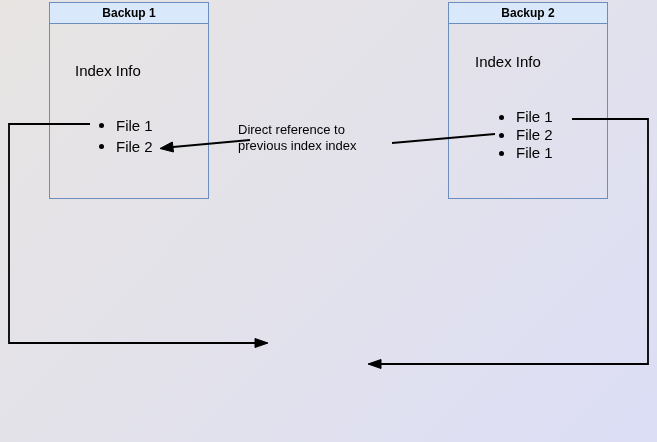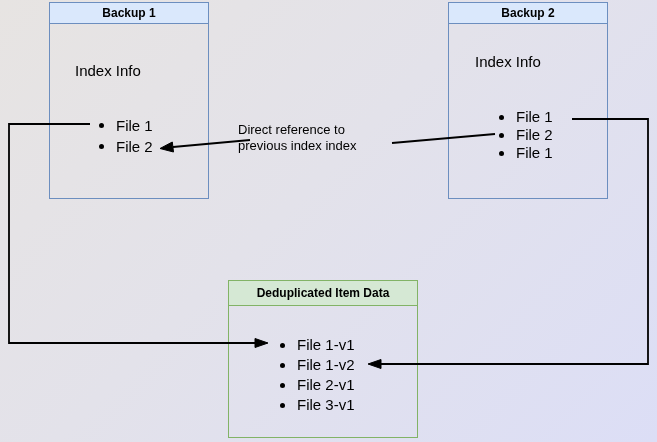--- a/index.html
+++ b/index.html
@@ -94,29 +94,20 @@
   <div class="box blue" style="left:448px; top:2px; width:160px; height:197px;">
     <div class="box-header">Backup 2</div>
     <div class="subtitle" style="left:26px; top:50px;">Index Info</div>
     <div class="list" style="left:46px; top:105px;">
       <div class="li lh18">File 1</div>
       <div class="li lh18">File 2</div>
       <div class="li lh18">File 1</div>
     </div>
   </div>
 
-  <div class="box green" style="left:228px; top:280px; width:190px; height:158px;">
-    <div class="box-header">Deduplicated Item Data</div>
-    <div class="list" style="left:47px; top:54px;">
-      <div class="li lh20">File 1-v1</div>
-      <div class="li lh20">File 1-v2</div>
-      <div class="li lh20">File 2-v1</div>
-      <div class="li lh20">File 3-v1</div>
-    </div>
-  </div>
 
   <div class="annotation">
     <div>Direct reference to</div>
     <div>previous index index</div>
   </div>
 
   <svg class="arrows" viewBox="0 0 657 442">
 
     <g>
       <path d="M90 124 L9 124 L9 343 L255 343"></path>

